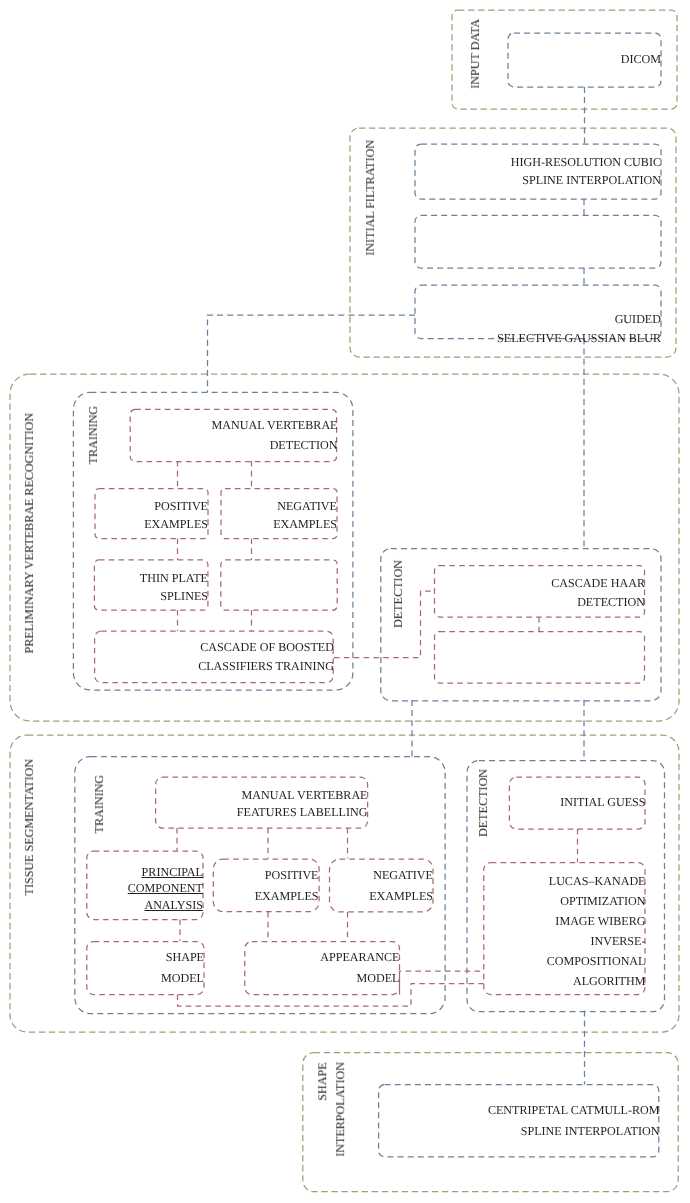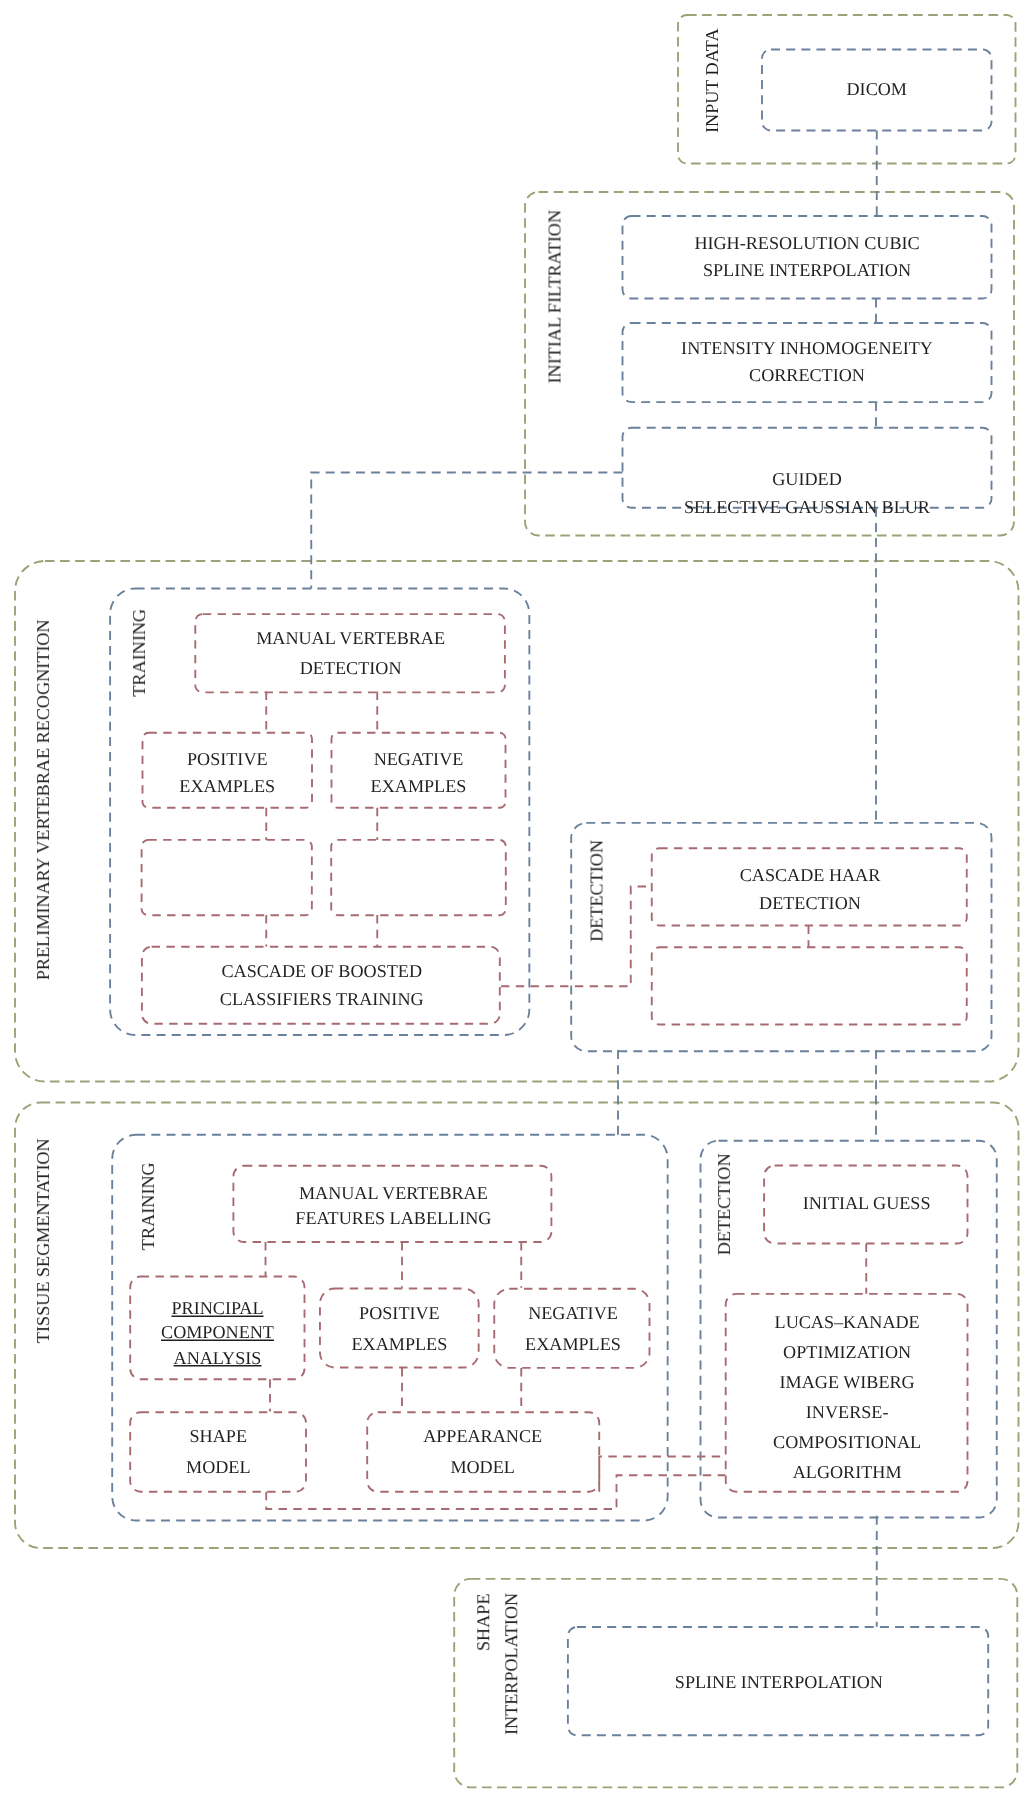--- a/index.html
+++ b/index.html
@@ -2,21 +2,21 @@
 <html><head>
 <meta charset="utf-8">
 <title>Vertebrae Processing Pipeline</title>
 <style>
   html,body{margin:0;padding:0;}
   body{width:690px;height:1203px;background:#ffffff;position:relative;overflow:hidden;
        font-family:"Liberation Serif","DejaVu Serif",serif;color:#231f20;
        -webkit-font-smoothing:antialiased;text-rendering:geometricPrecision;}
   #stage{position:absolute;left:0;top:0;width:690px;height:1203px;}
   #edges{position:absolute;left:0;top:0;}
-  .ctr{position:absolute;will-change:transform;display:flex;flex-direction:column;align-items:center;
+  .ctr{position:absolute;will-change:transform;display:flex;flex-direction:column;align-items:flex-end;
        justify-content:center;text-align:center;font-size:12.1px;line-height:18px;}
   .ctr span{display:block;white-space:nowrap;}
   .vlab{position:absolute;will-change:transform;font-size:12.1px;line-height:18px;white-space:nowrap;
         writing-mode:vertical-rl;transform:rotate(180deg);text-align:right;}
   .vlab span{display:inline;}
   .vlab2{line-height:18.6px;}
 </style>
 </head>
 <body style="background: rgb(255, 255, 255); color: rgb(35, 31, 32);">
 
@@ -85,39 +85,39 @@
   </g>
 </svg>
 
   <div class="ctr" style="left:508px;top:31.5px;width:153px;height:54px;line-height:18px;">
       <span>DICOM</span>
     </div>
   <div class="ctr" style="left:415px;top:144px;width:246px;height:55px;line-height:17.8px;">
       <span>HIGH-RESOLUTION CUBIC</span>
       <span>SPLINE INTERPOLATION</span>
     </div>
-  <div class="ctr" style="left:415px;top:215.3px;width:246px;height:52.8px;line-height:18px;">
-      <span>INTENSITY INHOMOGENEITY</span>
-      <span>CORRECTION</span>
-    </div>
   <div class="ctr" style="left:415px;top:302px;width:246px;height:53.3px;line-height:18.3px;">
       <span>GUIDED</span>
       <span>SELECTIVE GAUSSIAN BLUR</span>
     </div>
   <div class="ctr" style="left:130px;top:409.5px;width:207.5px;height:51.5px;line-height:19.5px;">
       <span>MANUAL VERTEBRAE</span>
       <span>DETECTION</span>
     </div>
   <div class="ctr" style="left:95px;top:489.5px;width:113px;height:50px;line-height:18.5px;">
       <span>POSITIVE</span>
       <span>EXAMPLES</span>
     </div>
   <div class="ctr" style="left:221px;top:489.5px;width:116px;height:50px;line-height:18.5px;">
       <span>NEGATIVE</span>
       <span>EXAMPLES</span>
+    </div>
+  <div class="ctr" style="left:95px;top:561.5px;width:113px;height:50px;line-height:18.5px;">
+      <span>THIN PLATE</span>
+      <span>SPLINES</span>
     </div>
   <div class="ctr" style="left:95px;top:631px;width:239px;height:51.5px;line-height:18.5px;">
       <span>CASCADE OF BOOSTED</span>
       <span>CLASSIFIERS TRAINING</span>
     </div>
   <div class="ctr" style="left:434.5px;top:566.8px;width:210px;height:51.5px;line-height:18.3px;">
       <span>CASCADE HAAR</span>
       <span>DETECTION</span>
     </div>
   <div class="ctr" style="left:157px;top:778.2px;width:210.5px;height:51px;line-height:16.7px;">
@@ -150,20 +150,21 @@
     </div>
   <div class="ctr" style="left:483.5px;top:865px;width:161.5px;height:131.5px;line-height:20px;">
       <span>LUCAS–KANADE</span>
       <span>OPTIMIZATION</span>
       <span>IMAGE WIBERG</span>
       <span>INVERSE-</span>
       <span>COMPOSITIONAL</span>
       <span>ALGORITHM</span>
     </div>
   <div class="ctr" style="left:378.5px;top:1084.5px;width:280.5px;height:72.5px;line-height:20.9px;">
+      <span>CENTRIPETAL CATMULL-ROM</span>
       <span>SPLINE INTERPOLATION</span>
     </div>
 
   <div class="vlab" style="left:466.3px;top:19.2px;"><span>INPUT DATA</span></div>
   <div class="vlab" style="left:360.9px;top:139.5px;"><span>INITIAL FILTRATION</span></div>
   <div class="vlab" style="left:19.8px;top:412.5px;"><span>PRELIMINARY VERTEBRAE RECOGNITION</span></div>
   <div class="vlab" style="left:20.0px;top:759.1px;"><span>TISSUE SEGMENTATION</span></div>
   <div class="vlab" style="left:84.3px;top:405.6px;"><span>TRAINING</span></div>
   <div class="vlab" style="left:389.0px;top:559.5px;"><span>DETECTION</span></div>
   <div class="vlab" style="left:90.0px;top:775.1px;"><span>TRAINING</span></div>

